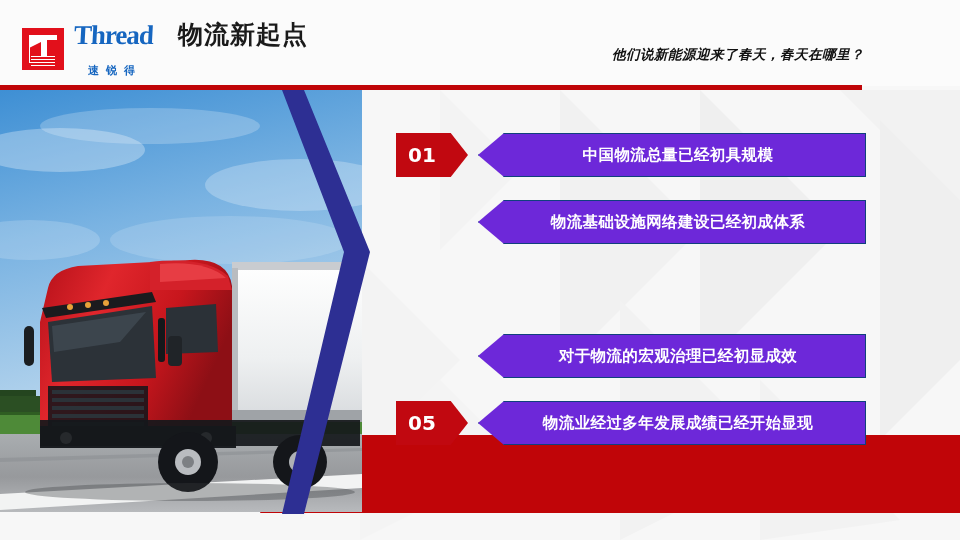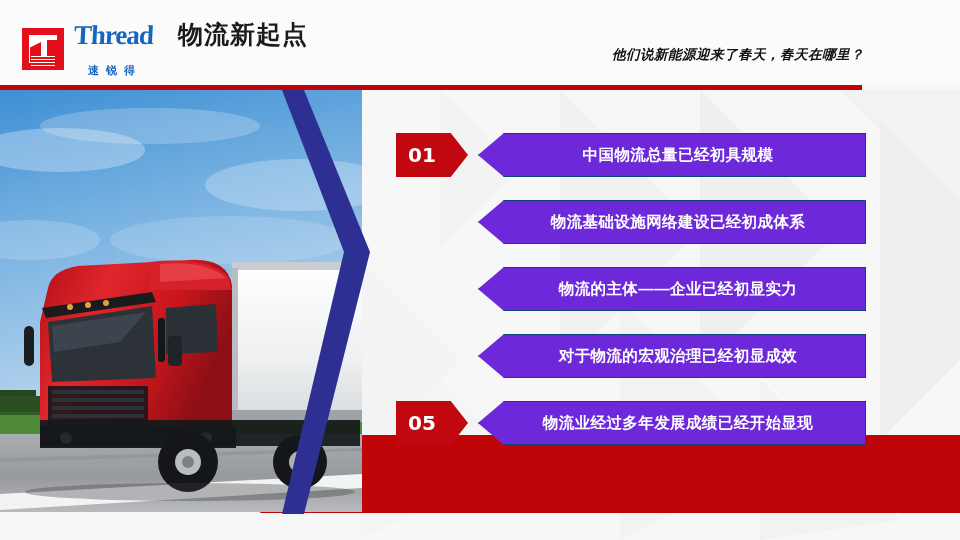--- a/index.html
+++ b/index.html
@@ -231,23 +231,20 @@
       </div>
     </div>
 
     <div class="row">
       <div class="bar">
         <div class="bar-label">物流基础设施网络建设已经初成体系</div>
       </div>
     </div>
 
     <div class="row">
-      <div class="bar">
-        <div class="bar-label">物流的主体——企业已经初显实力</div>
-      </div>
     </div>
 
     <div class="row">
       <div class="bar">
         <div class="bar-label">对于物流的宏观治理已经初显成效</div>
       </div>
     </div>
 
     <div class="row">
       <div class="badge">

